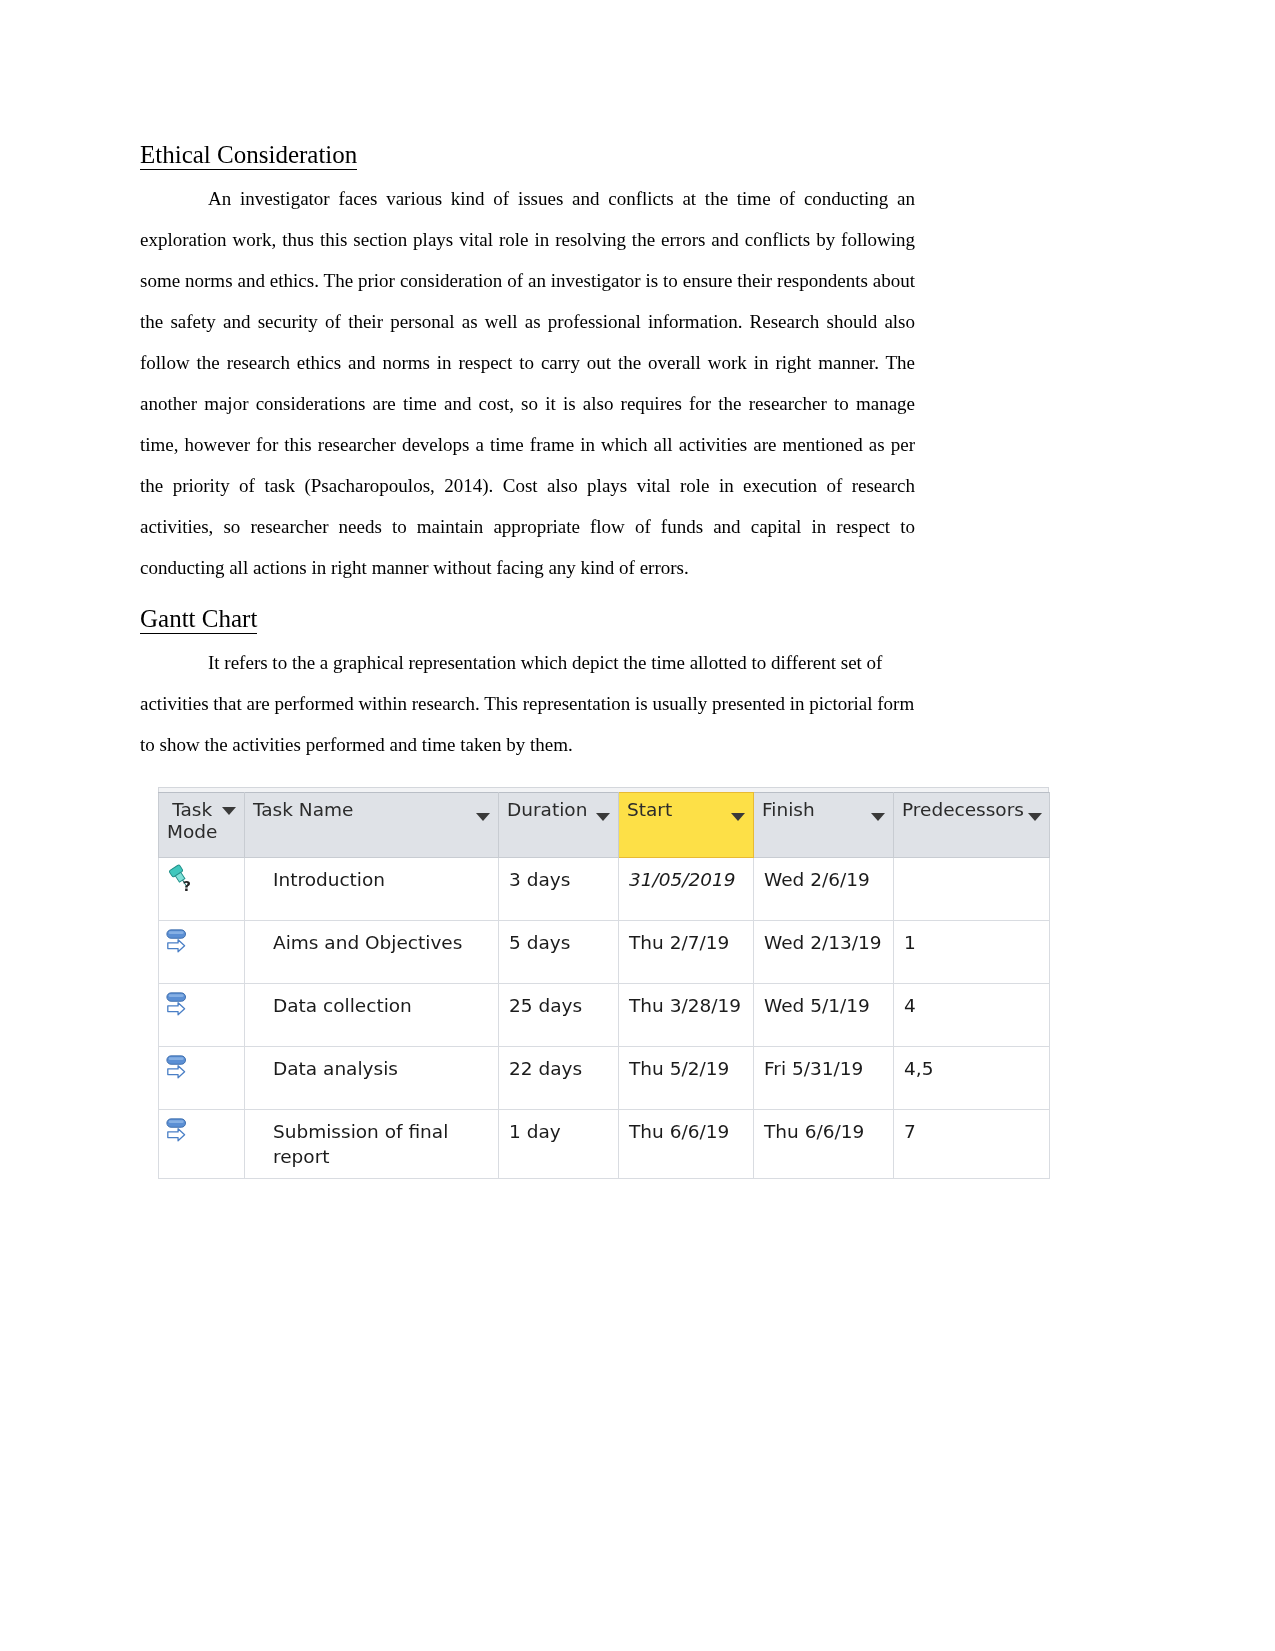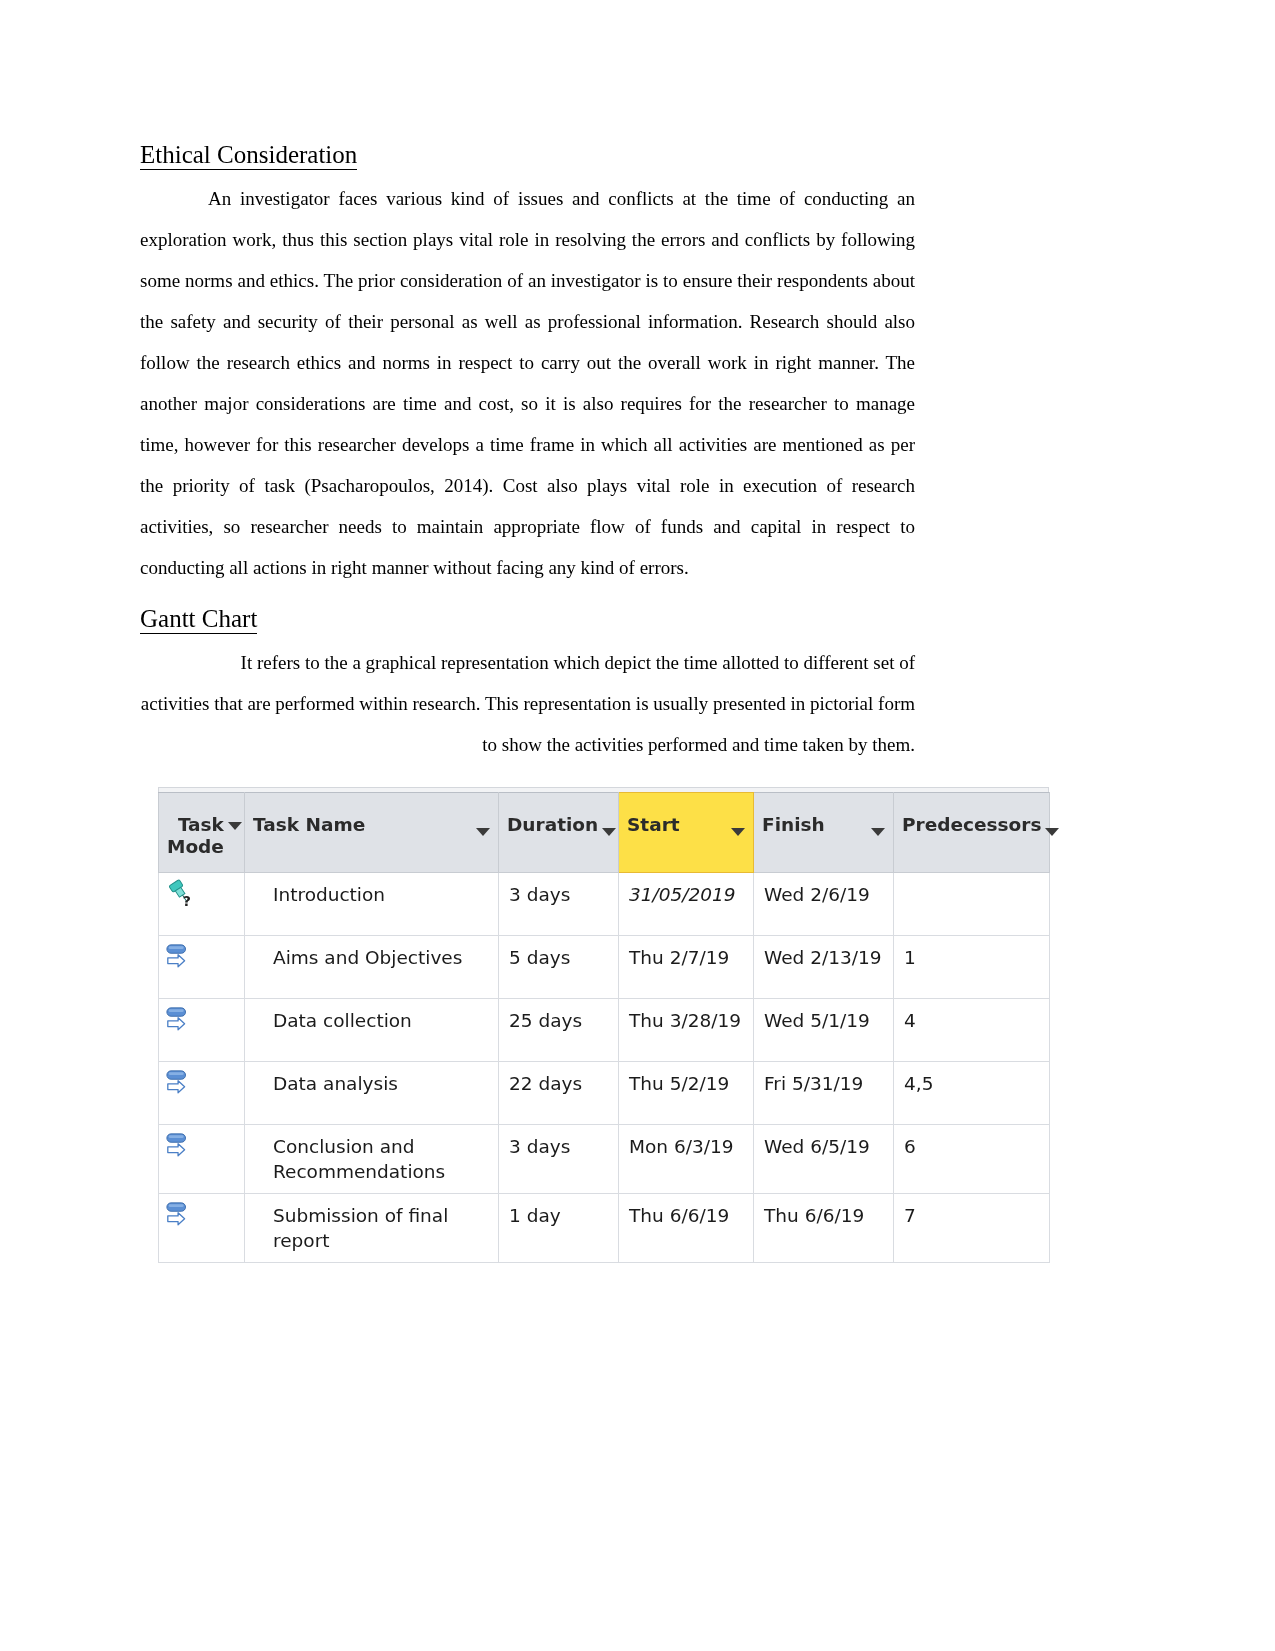--- a/index.html
+++ b/index.html
@@ -34,21 +34,21 @@
   p.body-text {
     font-size: 19px;
     line-height: 41px;
     text-align: justify;
     text-justify: inter-word;
     margin: 0 0 6px 0;
     text-indent: 68px;
     hyphens: none;
   }
   p.body-text.last-ragged {
-    text-align: right;
+    text-align: left;
   }
   .spacer-sm { height: 10px; }
 
   
   .project-table-wrap {
     margin-left: 18px;
     margin-top: 22px;
     width: 891px;
   }
   table.project-table {
@@ -75,24 +75,24 @@
     border-top: 1px solid #d4d7dc;
     border-left: 1px solid #d4d7dc;
     border-right: 1px solid #d4d7dc;
     box-sizing: border-box;
   }
 
   table.project-table thead th {
     background: #dfe2e7;
     border: 1px solid #c8ccd2;
     border-top: 1px solid #b9bec6;
-    padding: 21px 8px 8px 8px;
+    padding: 6px 8px 8px 8px;
     vertical-align: top;
-    text-align: right;
-    font-weight: bold;
+    text-align: center;
+    font-weight: normal;
     color: #2b2b2b;
     height: 50px;
     position: relative;
     font-size: 18.5px;
     line-height: 22px;
   }
   table.project-table thead th.highlight {
     background: #fde047;
     border-color: #e8ba33;
   }
@@ -256,32 +256,20 @@
             <td class="">Thu 5/2/19</td>
             <td class="">Fri 5/31/19</td>
             <td class="">4,5</td>
           </tr>
           <tr>
             <td class="cell-mode"><span><svg class="icon-auto" viewBox="0 0 30 32" xmlns="http://www.w3.org/2000/svg">
                   <rect x="2" y="3" width="20" height="9" rx="4.5" fill="#5b8fd4" stroke="#3b6cab" stroke-width="1"></rect>
                   <rect x="4" y="4.5" width="16" height="3" rx="1.5" fill="#86b0e4"></rect>
                   <path d="M3 17 L14 17 L14 13.5 L21 20 L14 26.5 L14 23 L3 23 Z" fill="#ffffff" stroke="#4a7fc6" stroke-width="1.4" stroke-linejoin="round"></path>
                 </svg></span></td>
-            <td class="cell-name">Conclusion and Recommendations</td>
-            <td class="">3 days</td>
-            <td class="">Mon 6/3/19</td>
-            <td class="">Wed 6/5/19</td>
-            <td class="">6</td>
-          </tr>
-          <tr>
-            <td class="cell-mode"><span><svg class="icon-auto" viewBox="0 0 30 32" xmlns="http://www.w3.org/2000/svg">
-                  <rect x="2" y="3" width="20" height="9" rx="4.5" fill="#5b8fd4" stroke="#3b6cab" stroke-width="1"></rect>
-                  <rect x="4" y="4.5" width="16" height="3" rx="1.5" fill="#86b0e4"></rect>
-                  <path d="M3 17 L14 17 L14 13.5 L21 20 L14 26.5 L14 23 L3 23 Z" fill="#ffffff" stroke="#4a7fc6" stroke-width="1.4" stroke-linejoin="round"></path>
-                </svg></span></td>
             <td class="cell-name">Submission of final report</td>
             <td class="">1 day</td>
             <td class="">Thu 6/6/19</td>
             <td class="">Thu 6/6/19</td>
             <td class="">7</td>
           </tr>
         </tbody>
     </table>
   </div>
 

